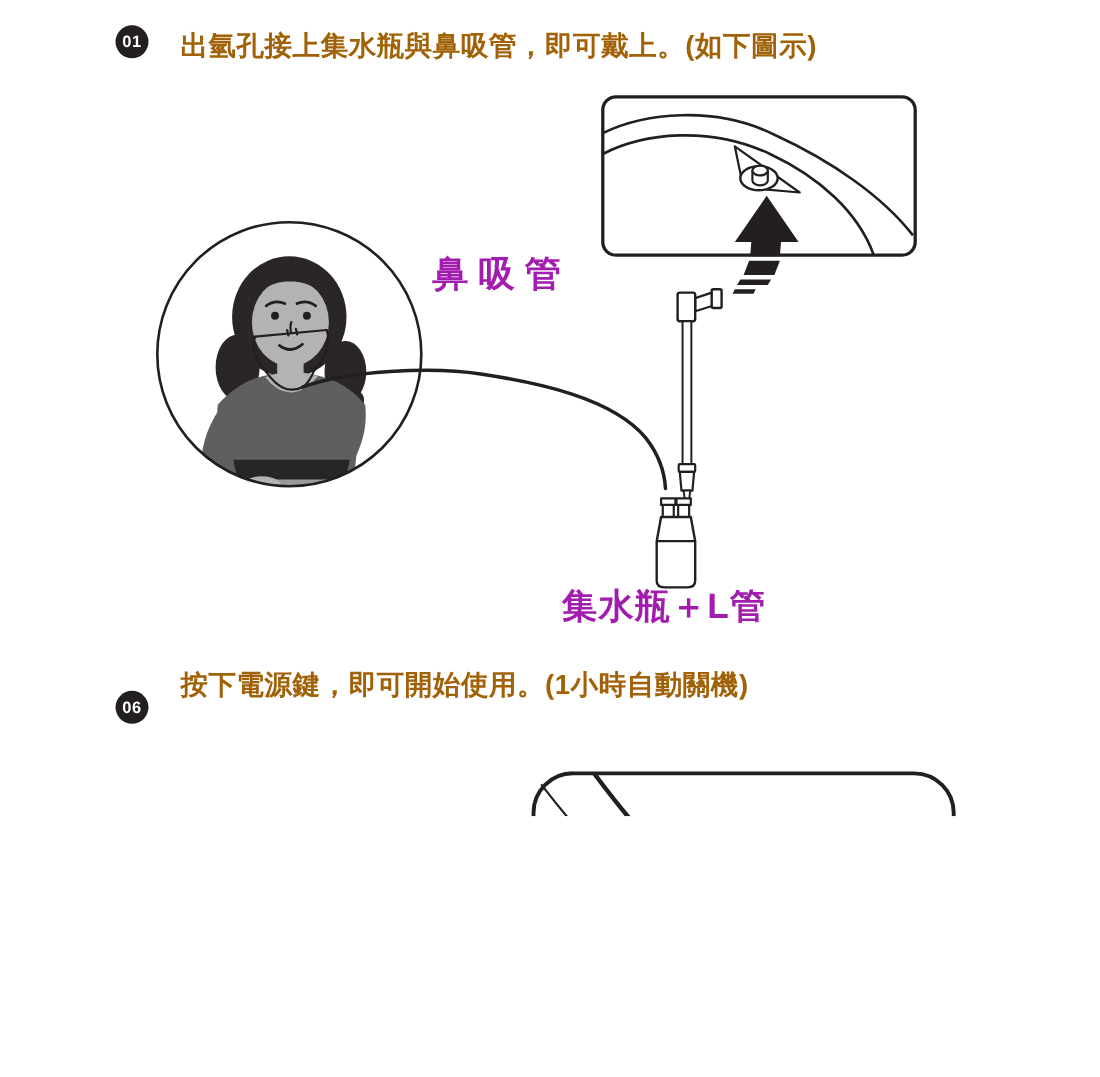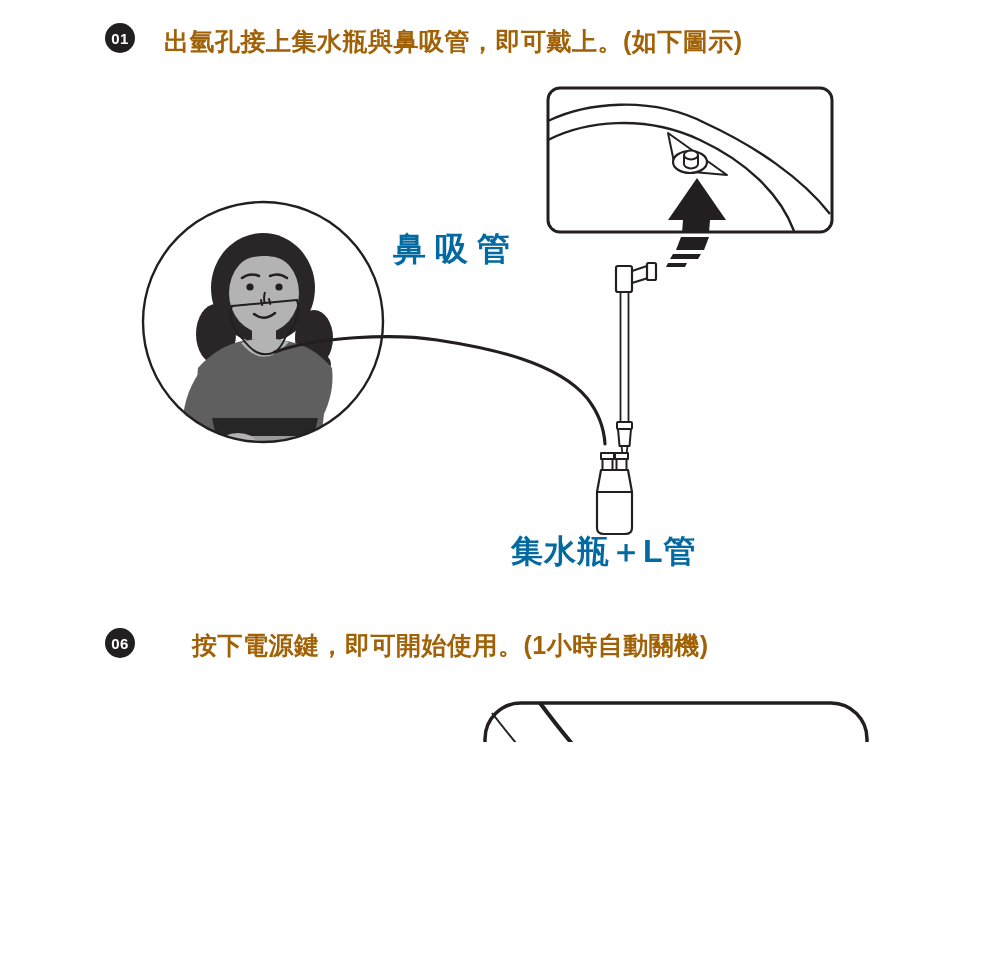--- a/index.html
+++ b/index.html
@@ -10,21 +10,21 @@
   .abs{position:absolute;}
   .step-badge{
     width:30px;height:30px;border-radius:50%;background:#231f20;color:#ffffff;
     display:flex;align-items:center;justify-content:center;
     font-size:15px;font-weight:700;letter-spacing:0.5px;
   }
   .step-text{
     font-size:25px;font-weight:700;color:#a16207;letter-spacing:0.5px;white-space:nowrap;
   }
   .fig-label{
-    font-weight:700;color:#0369a1;white-space:nowrap;
+    font-weight:700;color:#a21caf;white-space:nowrap;
   }
   .label-nasal{left:393px;top:227px;font-size:33px;letter-spacing:9px;}
   .label-bottle{left:511px;top:530px;font-size:32px;letter-spacing:1px;}
   svg{display:block;}
 </style>
 </head>
 <body>
 
 <div class="page">
 
@@ -107,21 +107,21 @@
       <rect x="31.5" y="210" width="10" height="12" stroke-width="2"></rect>
       <rect x="30" y="205" width="13" height="6" stroke-width="2"></rect>
       <path d="M 16,222 L 43,222 L 47,244 L 47,280 Q 47,286 40,286 L 19,286 Q 12,286 12,280 L 12,244 Z" stroke-width="2.2"></path>
       <path d="M 12,244 L 47,244" stroke-width="2"></path>
     </g>
   </svg>
 
   <div class="abs fig-label label-bottle">集水瓶＋L管</div>
 
   <div class="abs step-badge" style="left:105px;top:628px;">06</div>
-  <div class="abs step-text" style="left:164px;top:629px;margin-left:28px;">按下電源鍵，即可開始使用。(1小時自動關機)</div>
+  <div class="abs step-text" style="left:164px;top:606px;">按下電源鍵，即可開始使用。(1小時自動關機)</div>
 
   <svg class="abs" style="left:470px;top:695px;" width="420" height="285" viewBox="0 0 420 285">
     <rect x="15" y="8" width="382" height="210" rx="36" fill="#ffffff" stroke="#231f20" stroke-width="3.5"></rect>
     <path d="M 22,18 C 70,80 120,135 180,165 C 240,192 320,175 397,128" fill="none" stroke="#231f20" stroke-width="2"></path>
     <path d="M 70,8 C 105,55 140,95 180,122 C 220,149 260,158 295,138 C 330,118 370,92 397,63" fill="none" stroke="#231f20" stroke-width="4"></path>
     <path d="M 205,136 C 222,98 238,77 247,77 C 256,77 272,94 322,126" fill="none" stroke="#231f20" stroke-width="2.5" stroke-linecap="round"></path>
     <rect x="210" y="151" width="66" height="17" rx="8.5" fill="#ffffff" stroke="#231f20" stroke-width="4"></rect>
     <path d="M 233,164 C 234,156 248,156 249,164 L 249,177 C 256,170 265,175 263,184 C 271,179 279,185 276,194 C 284,190 291,198 287,207 C 291,212 292,217 292,223 L 292,249 C 292,258 287,263 279,263 L 238,263 C 229,263 222,258 222,250 L 222,218 C 222,209 226,201 232,196 L 232,165 Z" fill="#ffffff" stroke="#231f20" stroke-width="4" stroke-linejoin="round"></path>
   </svg>
 

